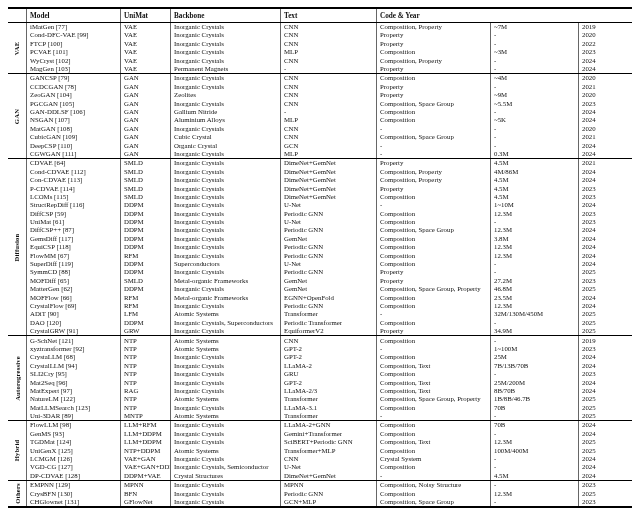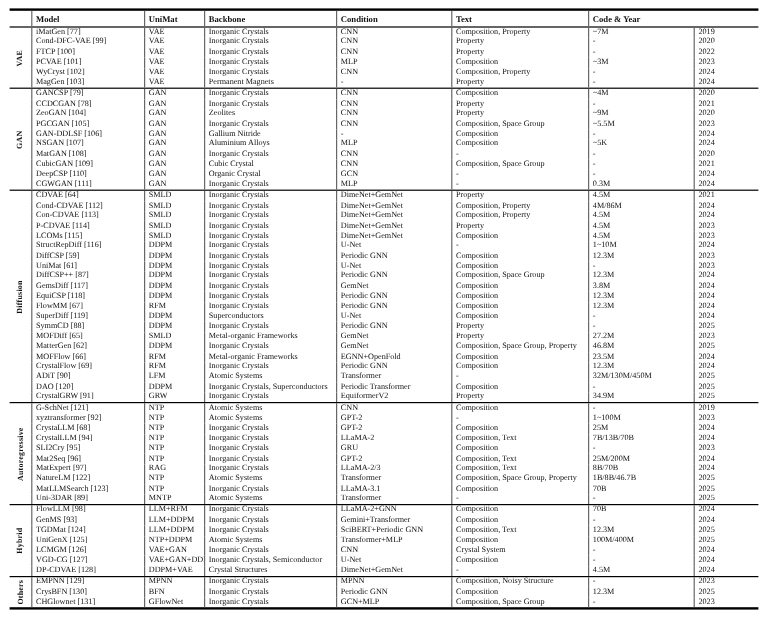--- a/index.html
+++ b/index.html
@@ -60,21 +60,20 @@
 </head>
 <body>
 
 <div class="page">
   <div class="table">
     <div class="thead">
       <div class="cell"></div>
       <div class="cell">Model</div>
       <div class="cell">UniMat</div>
       <div class="cell">Backbone</div>
-      <div class="cell">Condition</div>
       <div class="cell">Text</div>
       <div class="cell">Code &amp; Year</div>
     </div>
     <div>
         <div class="group">
           <div class="cell group-label">
             <span>VAE</span>
           </div>
           <div class="rows">
             <div class="row">

